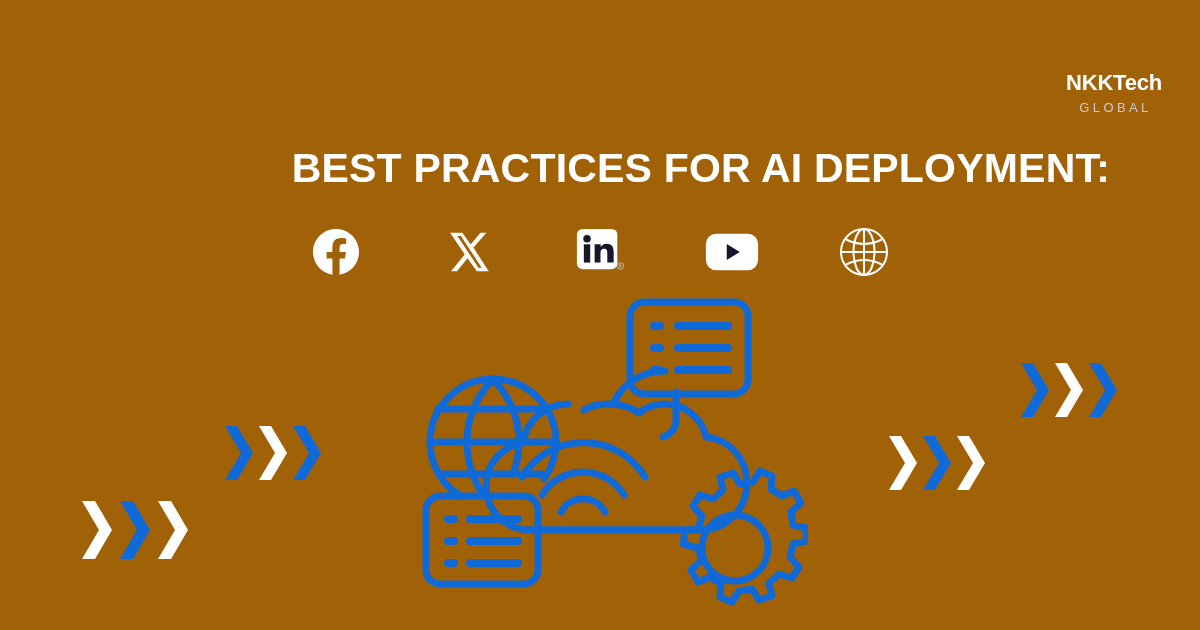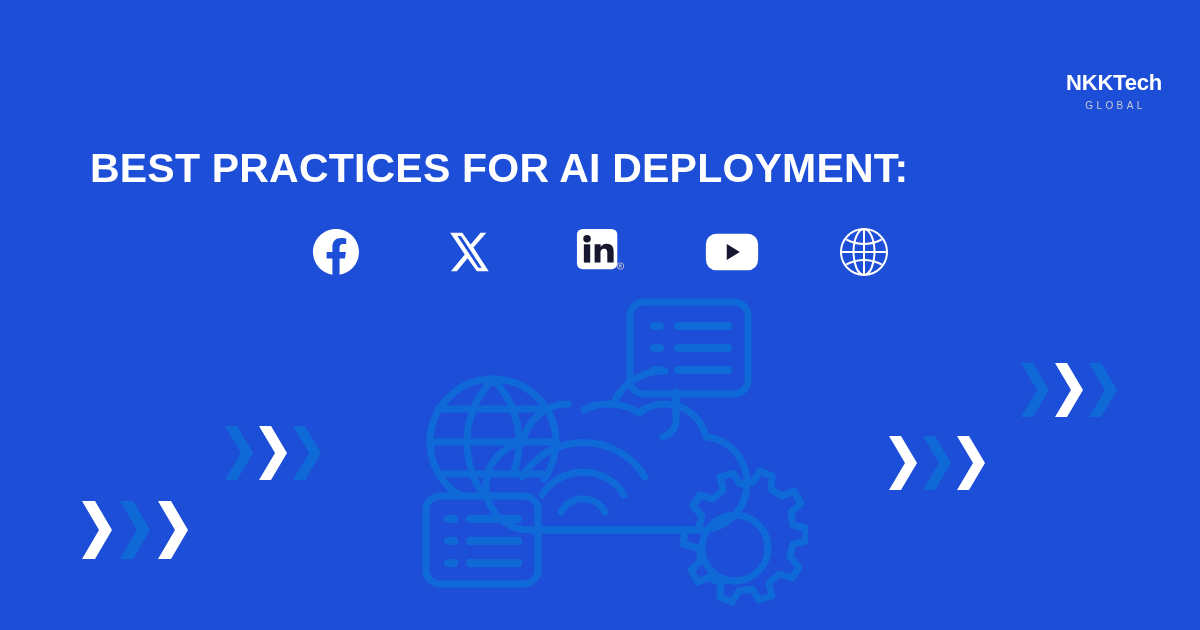--- a/index.html
+++ b/index.html
@@ -15,21 +15,21 @@
     font-family: "Liberation Sans", sans-serif;
     position: relative;
     -webkit-font-smoothing: antialiased;
   }
 
   .canvas {
     position: absolute;
     inset: 0;
     width: 1200px;
     height: 630px;
-    background: #1d4ed8;
+    background: #a16207;
   }
 
   
   .brand {
     position: absolute;
     top: 72px;
     right: 38px;
     text-align: center;
     line-height: 1;
     user-select: none;
@@ -39,34 +39,34 @@
     font-size: 22px;
     font-weight: 700;
     color: #ffffff;
     letter-spacing: -0.2px;
     display: block;
   }
   .brand-sub {
     display: block;
     margin-top: 7px;
     font-family: "Liberation Sans", sans-serif;
-    font-size: 10px;
+    font-size: 13px;
     font-weight: 400;
     color: #c9c9d6;
     letter-spacing: 3.4px;
     padding-left: 3px;
   }
 
   
   .headline {
     position: absolute;
     top: 118px;
     left: 0;
     width: 1200px;
-    text-align: left;
+    text-align: right;
     color: #ffffff;
     font-family: "Liberation Sans", sans-serif;
     font-weight: 700;
     font-size: 41px;
     line-height: 1.17;
     letter-spacing: 0.2px;
     text-transform: uppercase;
     padding: 0 90px;
     box-sizing: border-box;
     user-select: none;

